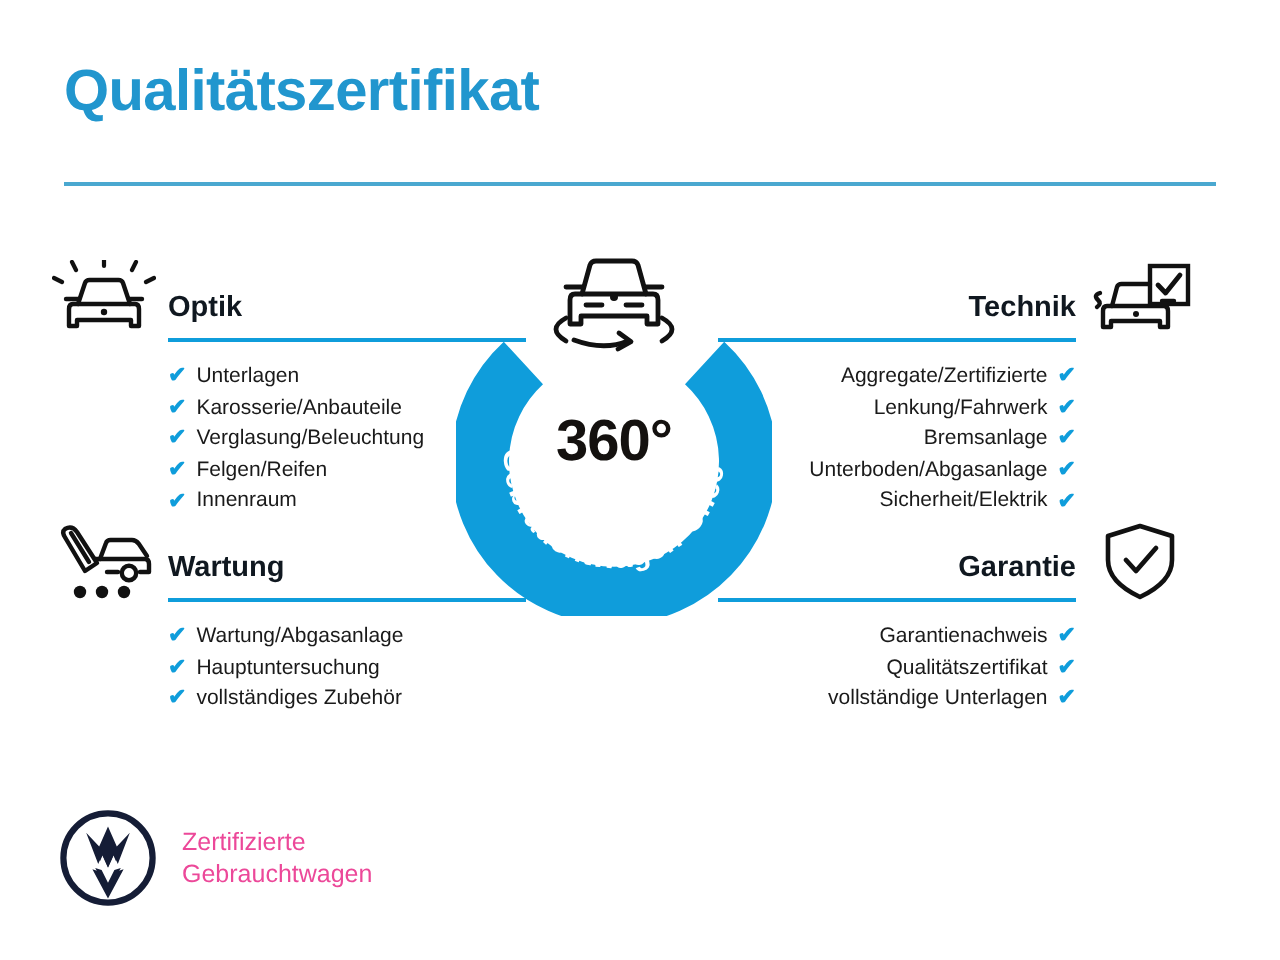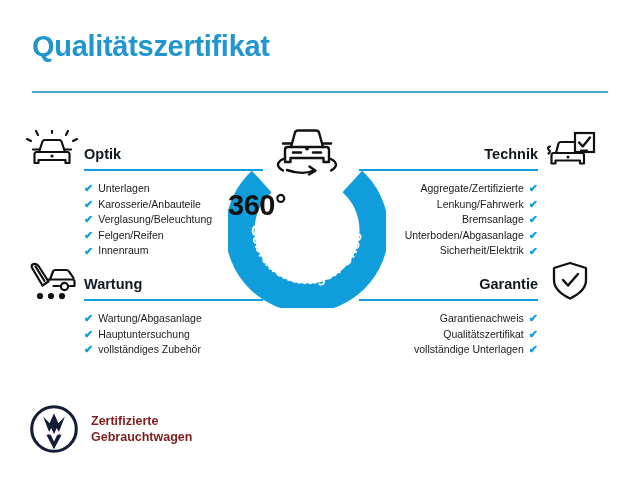--- a/index.html
+++ b/index.html
@@ -113,22 +113,22 @@
     position: absolute;
     left: 228px;
     top: 150px;
     width: 158px;
     height: 158px;
   }
   #badge-ring { position: absolute; inset: 0; }
   #badge-360 {
     position: absolute;
     left: 0; right: 0;
-    top: 39px;
-    text-align: left;
+    top: 55px;
+    text-align: center;
     font-size: 29px;
     font-weight: bold;
     color: #14110f;
     letter-spacing: -0.5px;
   }
   #badge-car {
     position: absolute;
     left: 50%;
     top: -27px;
     transform: translateX(-50%);
@@ -149,22 +149,22 @@
     left: 30px;
     top: 405px;
     display: flex;
     align-items: center;
     gap: 13px;
   }
   #vw-logo { width: 48px; height: 48px; display: block; }
   #footer-text {
     font-size: 12.5px;
     line-height: 16px;
-    font-weight: bold;
-    color: #7f1d1d;
+    font-weight: normal;
+    color: #ec4899;
     white-space: pre-line;
   }
 </style>
 </head>
 <body>
 
 <div id="page-title">Qualitätszertifikat</div>
 <div id="title-rule"></div>
 
 <div class="quad left row1">

